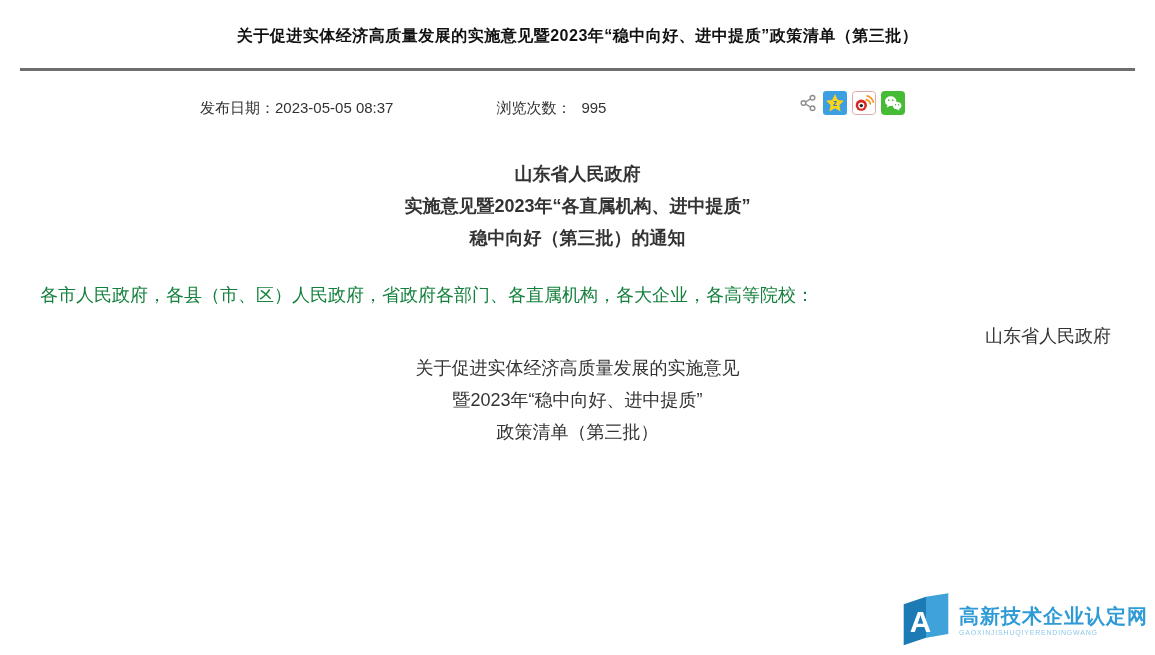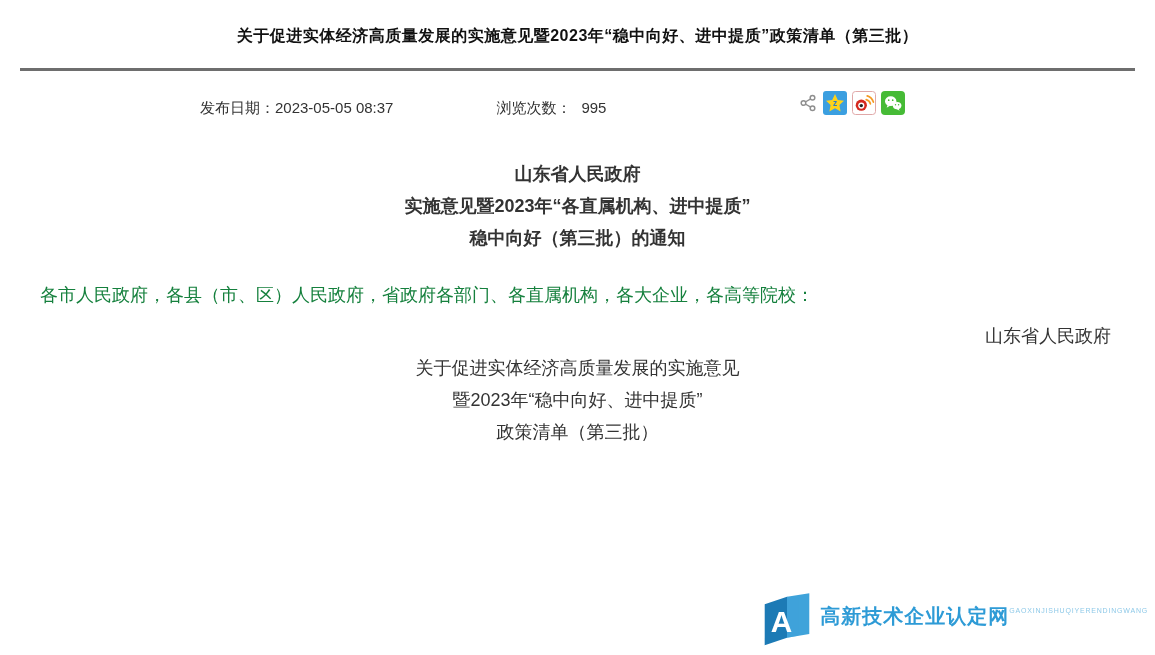--- a/index.html
+++ b/index.html
@@ -95,21 +95,21 @@
 
   .watermark {
     position: absolute;
     right: 5px;
     bottom: 0;
     display: flex;
     align-items: flex-start;
     gap: 7px;
     padding: 2px;
   }
-  .wm-text { display: flex; flex-direction: row; padding-top: 12px; text-align: center; }
+  .wm-text { display: flex; flex-direction: column; padding-top: 12px; }
   .wm-name {
     font-size: 20px;
     font-weight: 700;
     color: #2e9bd6;
     letter-spacing: 1px;
     line-height: 22px;
   }
   .wm-sub {
     font-size: 7px;
     color: #8ec9e8;

